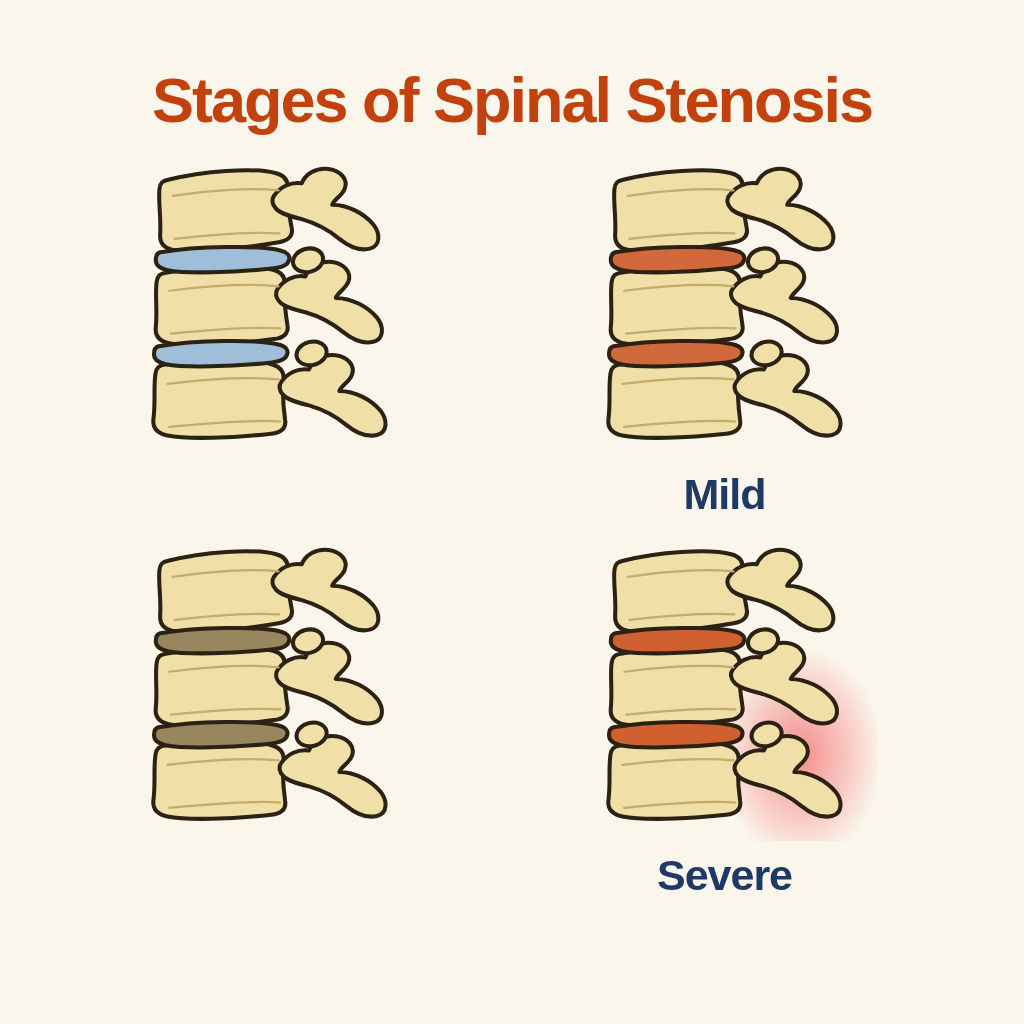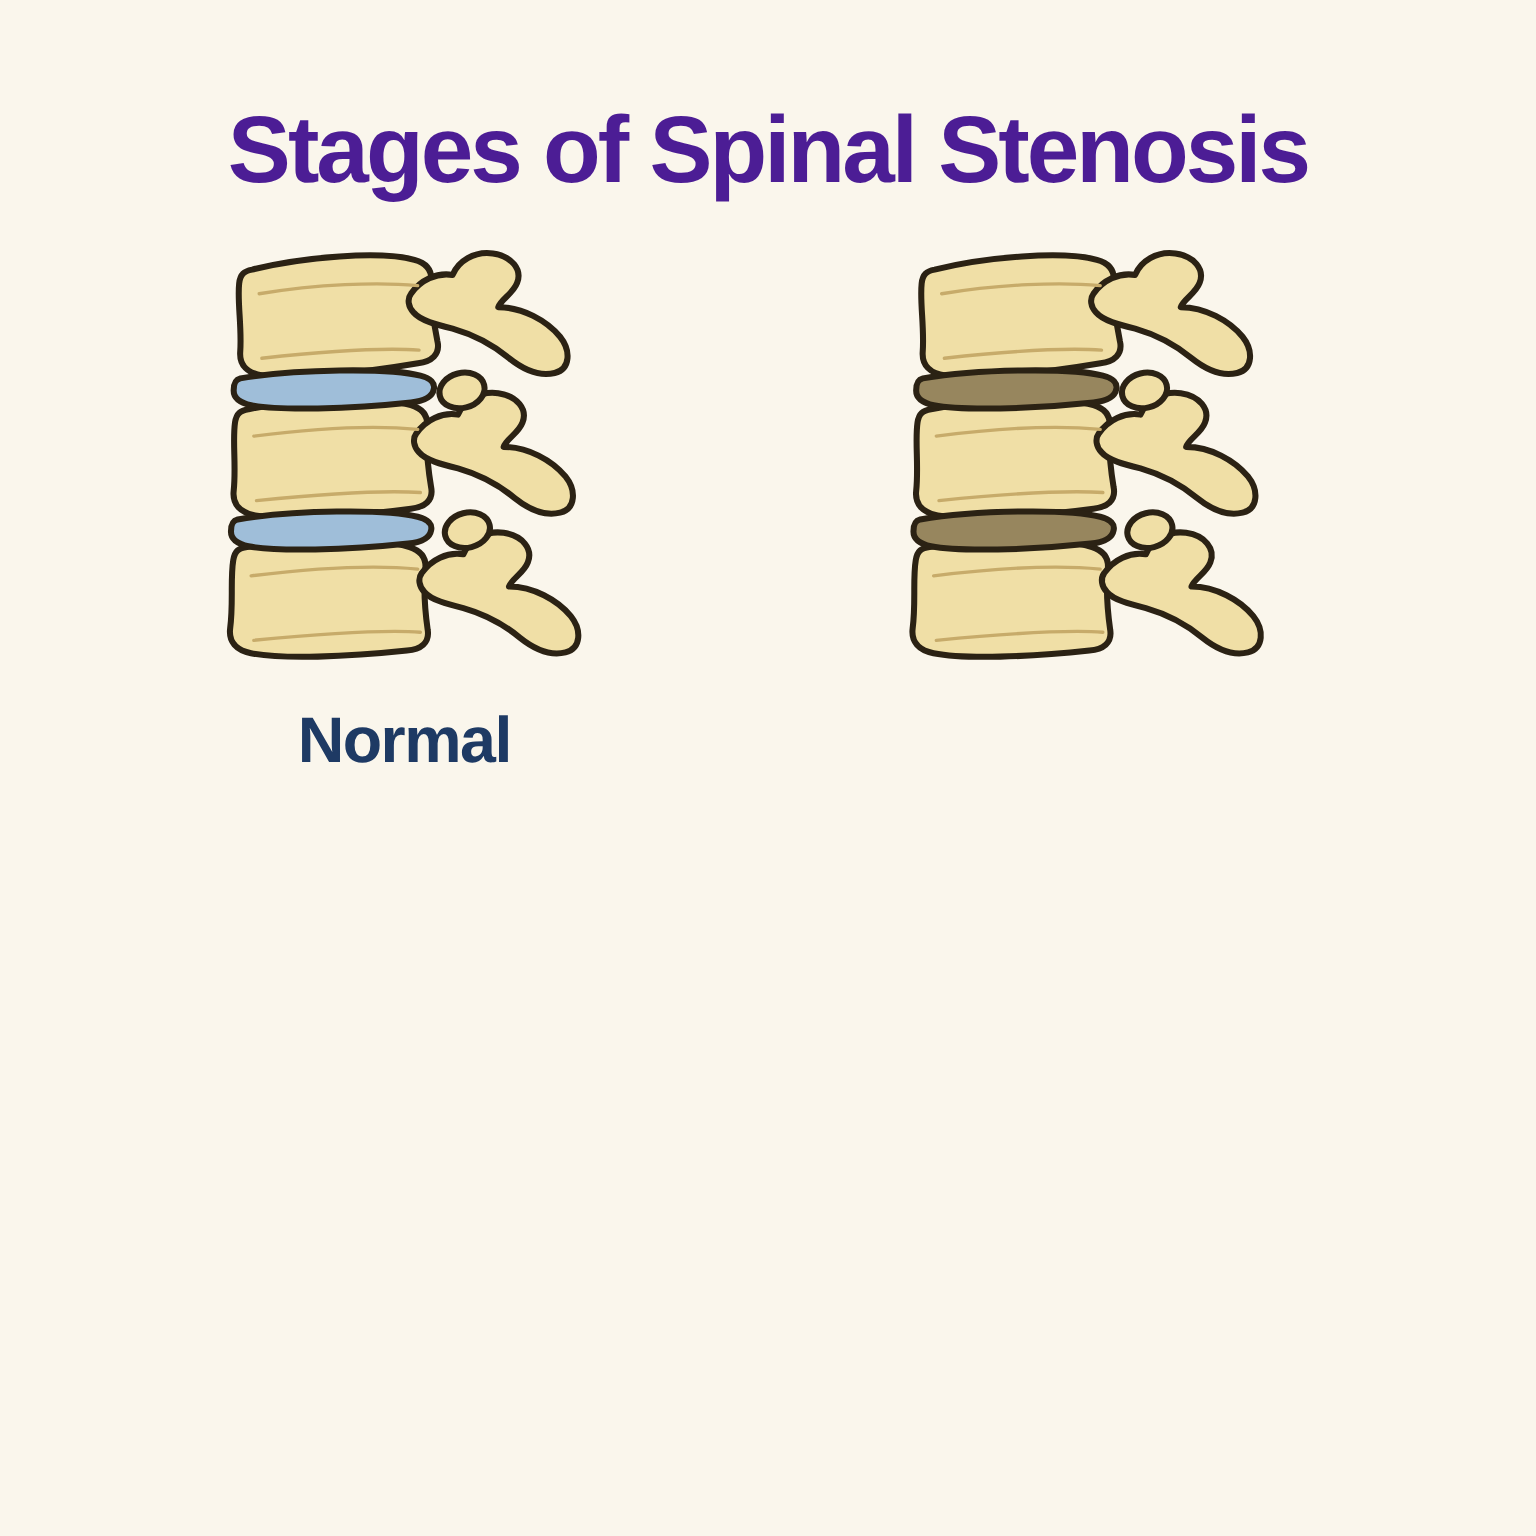--- a/index.html
+++ b/index.html
@@ -9,21 +9,21 @@
     font-family: "Liberation Sans", sans-serif;
     overflow: hidden;
   }
   .page-title {
     margin: 0;
     padding-top: 64px;
     text-align: center;
     font-size: 63px;
     font-weight: 800;
     letter-spacing: -2px;
-    color: #4c1d95;
+    color: #c2410c;
   }
   .stage-grid {
     width: 910px;
     margin: 24px 0 0 42px;
     display: grid;
     grid-template-columns: 1fr 1fr;
     row-gap: 22px;
     justify-items: center;
   }
   .stage-panel {
@@ -78,26 +78,42 @@
 <h1 class="page-title">Stages of Spinal Stenosis</h1>
 
 <div class="stage-grid">
 
   <div class="stage-panel">
     <svg class="spine-svg" viewBox="0 0 320 335" role="img" aria-label="lumbar-spine-lateral-view-healthy-blue-discs">
       <use href="#spine-bones" fill="#f0dfa6"></use>
       <use href="#vdisc" transform="translate(4,98)" fill="#9fbed9"></use>
       <use href="#vdisc" transform="translate(2,203)" fill="#9fbed9"></use>
     </svg>
-    <div class="stage-label">Normal</div>
   </div>
 
+  <div class="stage-panel">
+    <svg class="spine-svg" viewBox="0 0 320 335" role="img" aria-label="lumbar-spine-lateral-view-inflamed-orange-discs">
+      <use href="#spine-bones" fill="#f0dfa6"></use>
+      <use href="#vdisc" transform="translate(4,98)" fill="#d2693c"></use>
+      <use href="#vdisc" transform="translate(2,203)" fill="#d2693c"></use>
+    </svg>
+    <div class="stage-label">Mild</div>
+  </div>
 
   <div class="stage-panel">
     <svg class="spine-svg" viewBox="0 0 320 335" role="img" aria-label="lumbar-spine-lateral-view-degenerated-brown-discs">
       <use href="#spine-bones" fill="#f0dfa6"></use>
       <use href="#vdisc" transform="translate(4,98)" fill="#97865e"></use>
       <use href="#vdisc" transform="translate(2,203)" fill="#97865e"></use>
     </svg>
   </div>
 
+  <div class="stage-panel">
+    <svg class="spine-svg" viewBox="0 0 320 335" role="img" aria-label="lumbar-spine-lateral-view-orange-discs-with-red-nerve-inflammation-glow">
+      <ellipse cx="245" cy="238" rx="92" ry="120" fill="url(#glowGrad)"></ellipse>
+      <use href="#spine-bones" fill="#f0dfa6"></use>
+      <use href="#vdisc" transform="translate(4,98)" fill="#d0602f"></use>
+      <use href="#vdisc" transform="translate(2,203)" fill="#d0602f"></use>
+    </svg>
+    <div class="stage-label">Severe</div>
+  </div>
 
 </div>
 
 </body></html>

